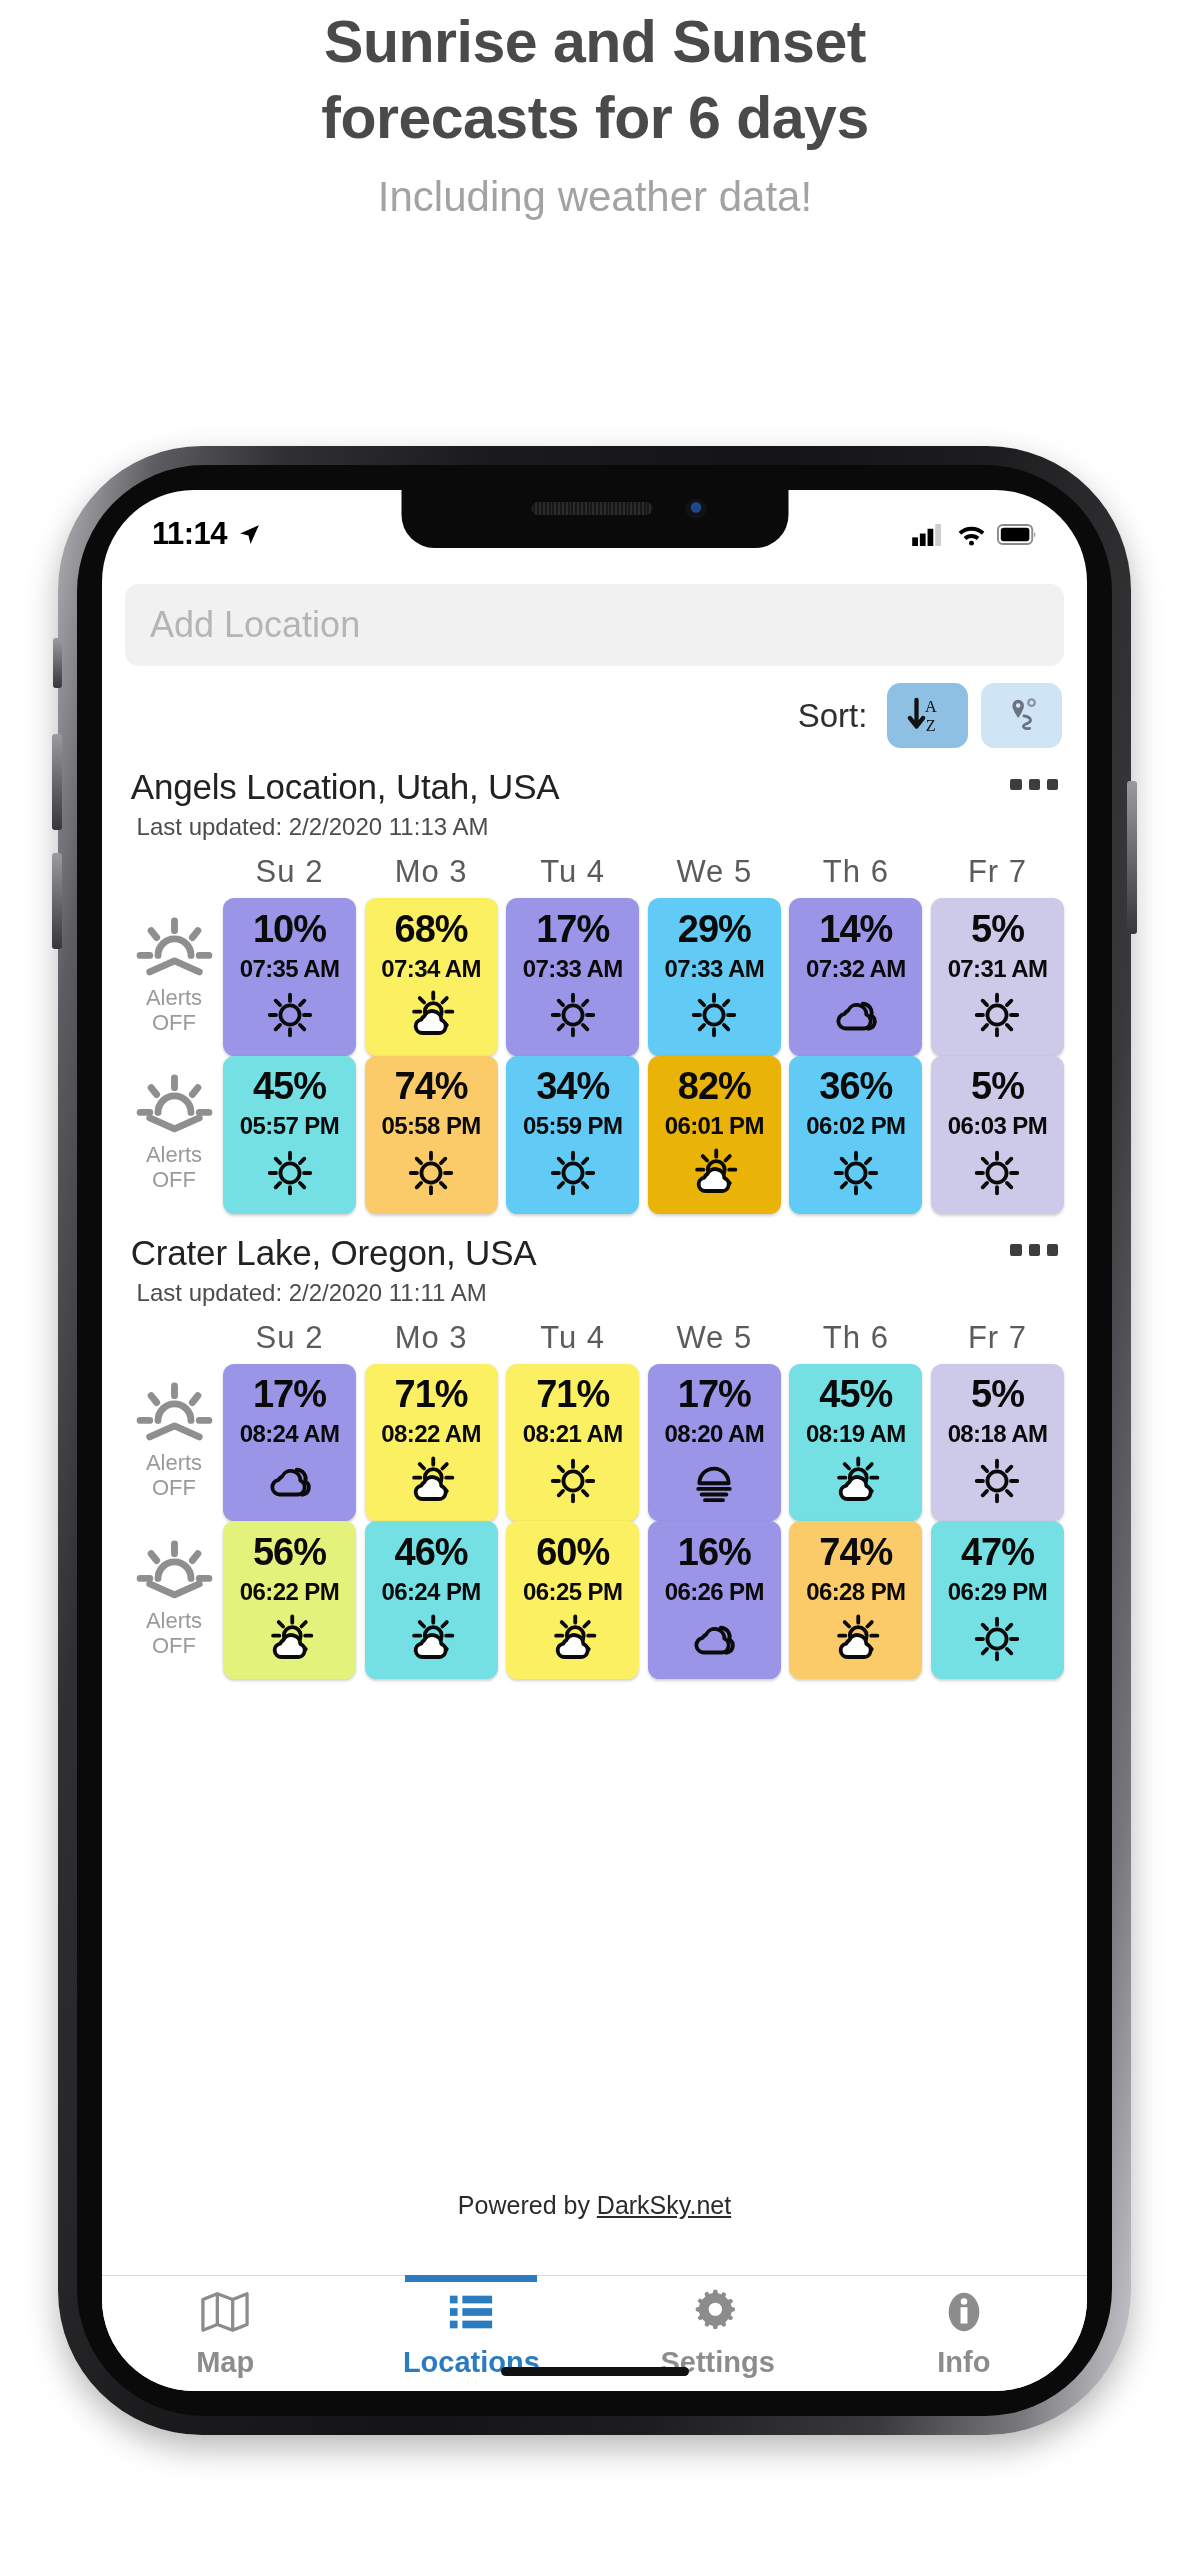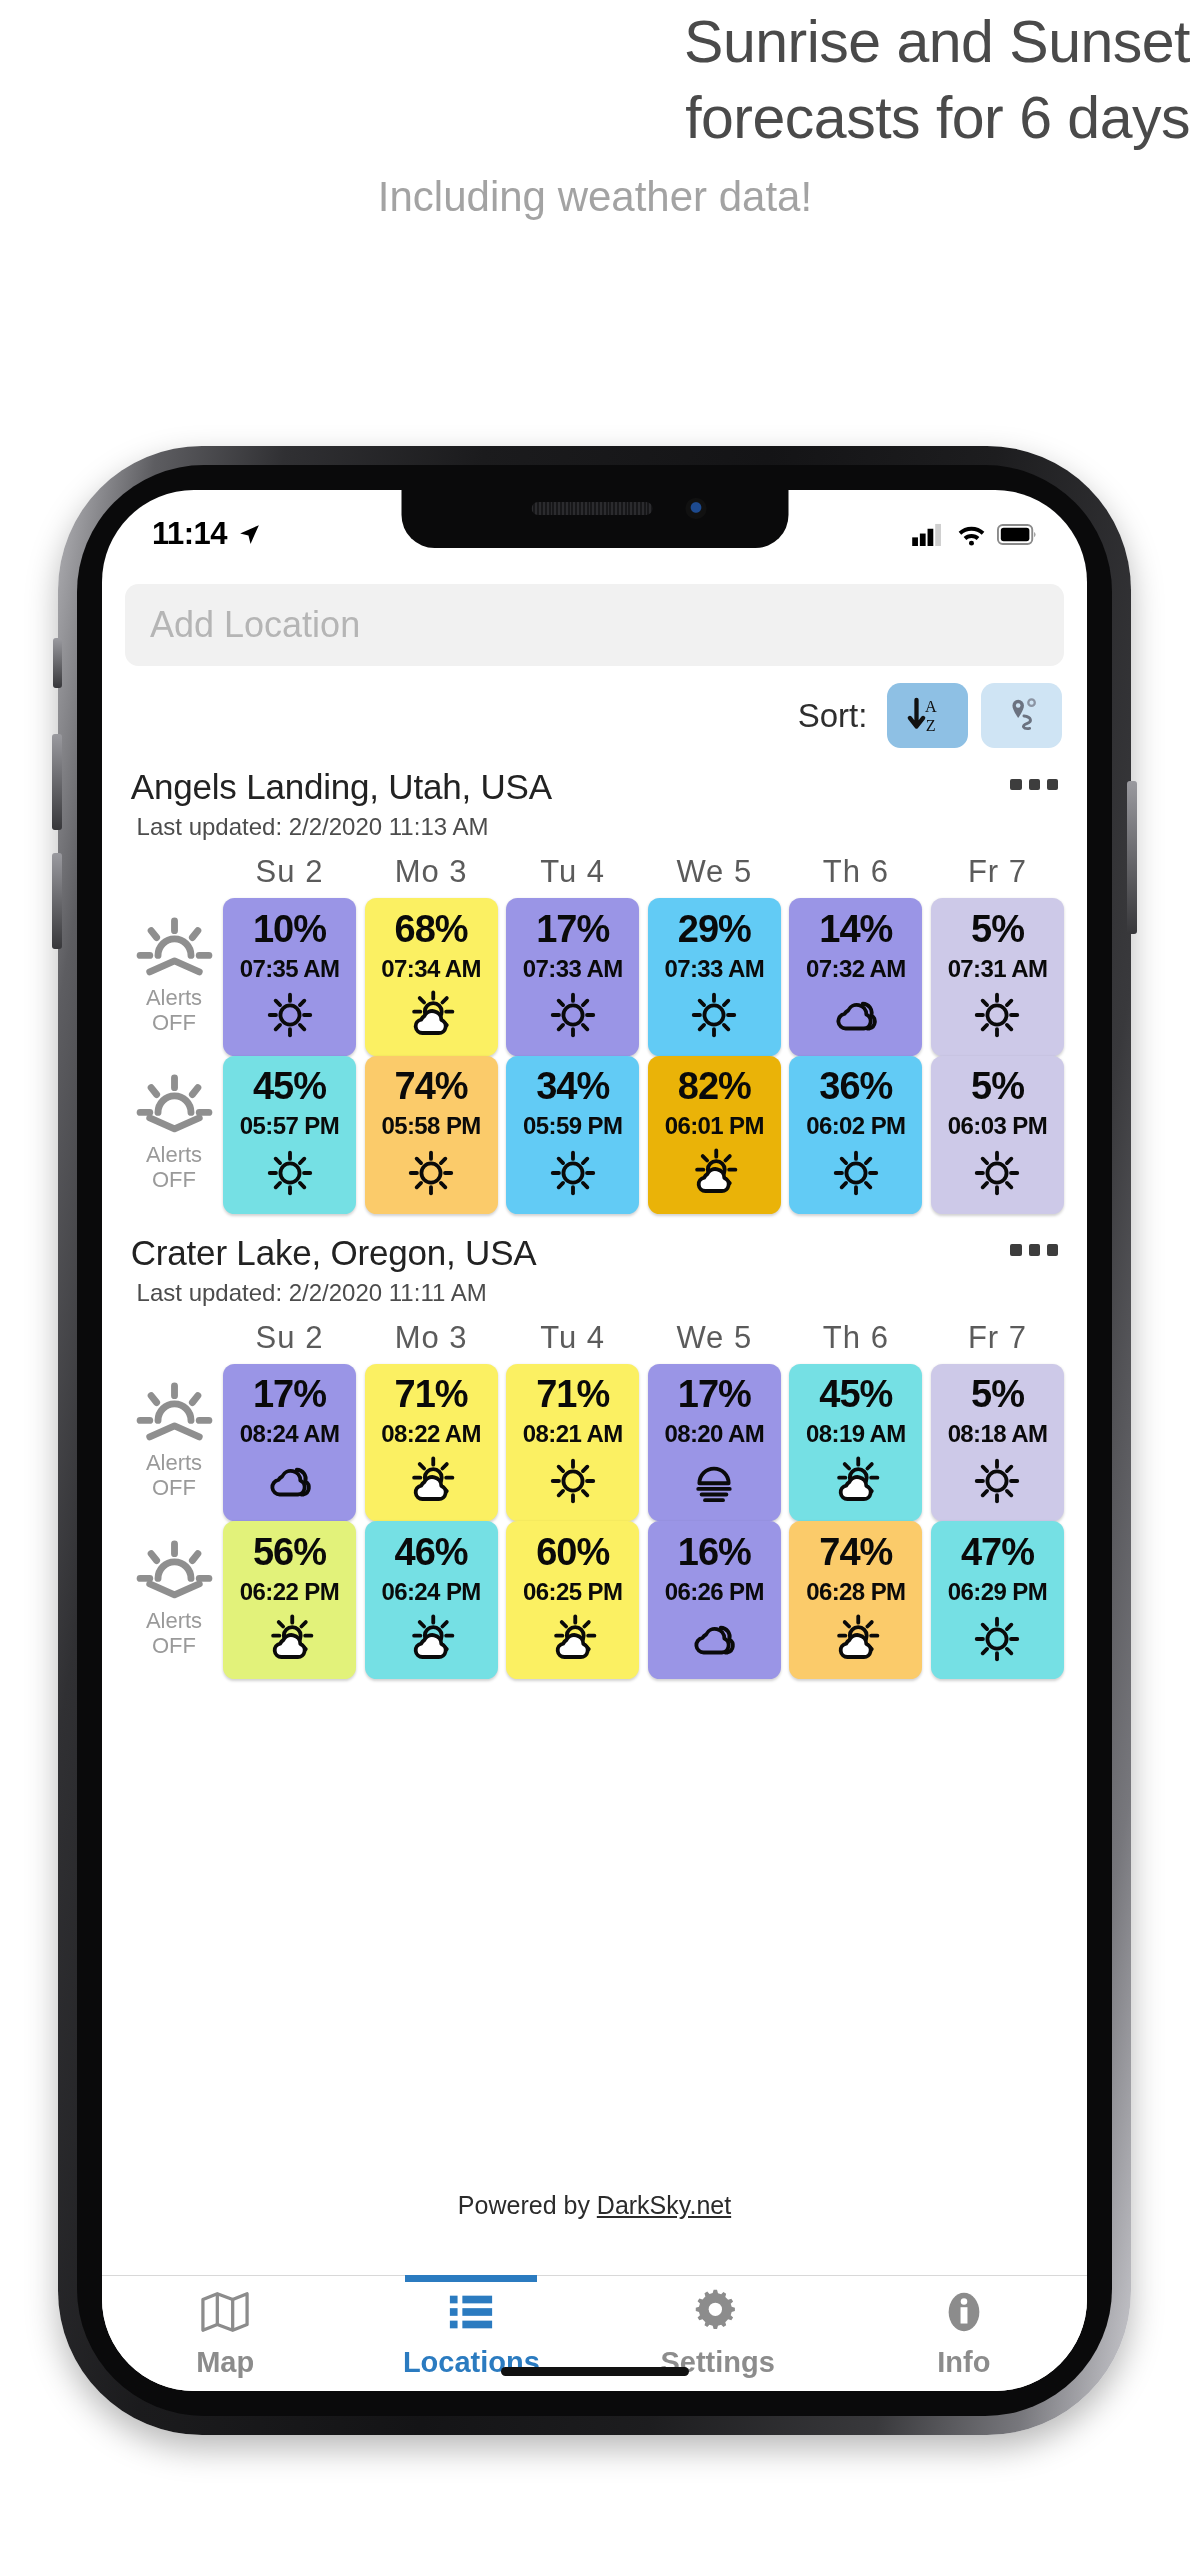--- a/index.html
+++ b/index.html
@@ -7,22 +7,22 @@
     width: 1190px; height: 2576px;
     background: #ffffff;
     font-family: "Liberation Sans", sans-serif;
     overflow: hidden;
   }
   .page { position: relative; width: 1190px; height: 2576px; background:#fff; }
 
   
   .promo { position:absolute; top:0; left:0; width:1190px; text-align:center; }
   .promo-title {
-    font-size: 59px; line-height: 69px; color:#4a4a4a; font-weight: 400;
-    letter-spacing:-0.5px; padding-top: 7.7px; text-align: right;
+    font-size: 59px; line-height: 69px; color:#4a4a4a; font-weight: 700;
+    letter-spacing:-0.5px; padding-top: 7.7px;
   }
   .promo-sub {
     font-size: 42px; line-height:54px; color:#a3a3a3; font-weight:400;
     padding-top: 17px;
   }
 
   
   .phone {
     position:absolute; left:58px; top:446px;
     width: 1073px; height: 1989px;
@@ -236,21 +236,21 @@
               <path d="M25 22c8 1 9 6 3 8-6 2-4 6 3 5" stroke="#6b7280" stroke-width="3" fill="none" stroke-linecap="round"></path>
               <circle cx="33" cy="8" r="3.4" fill="none" stroke="#8b94a3" stroke-width="2.4"></circle>
             </svg>
           </button>
         </div>
 
         <div id="loc-container">
             <div class="loc-block">
     <div class="loc-head">
       <div>
-        <div class="loc-name">Angels Landing, Utah, USA</div>
+        <div class="loc-name">Angels Location, Utah, USA</div>
         <div class="loc-updated">Last updated: 2/2/2020 11:13 AM</div>
       </div>
       <div class="dots">
                   <i></i>
                   <i></i>
                   <i></i>
                 </div>
     </div>
     <div class="daygrid">
       <div class="gutter"></div>

